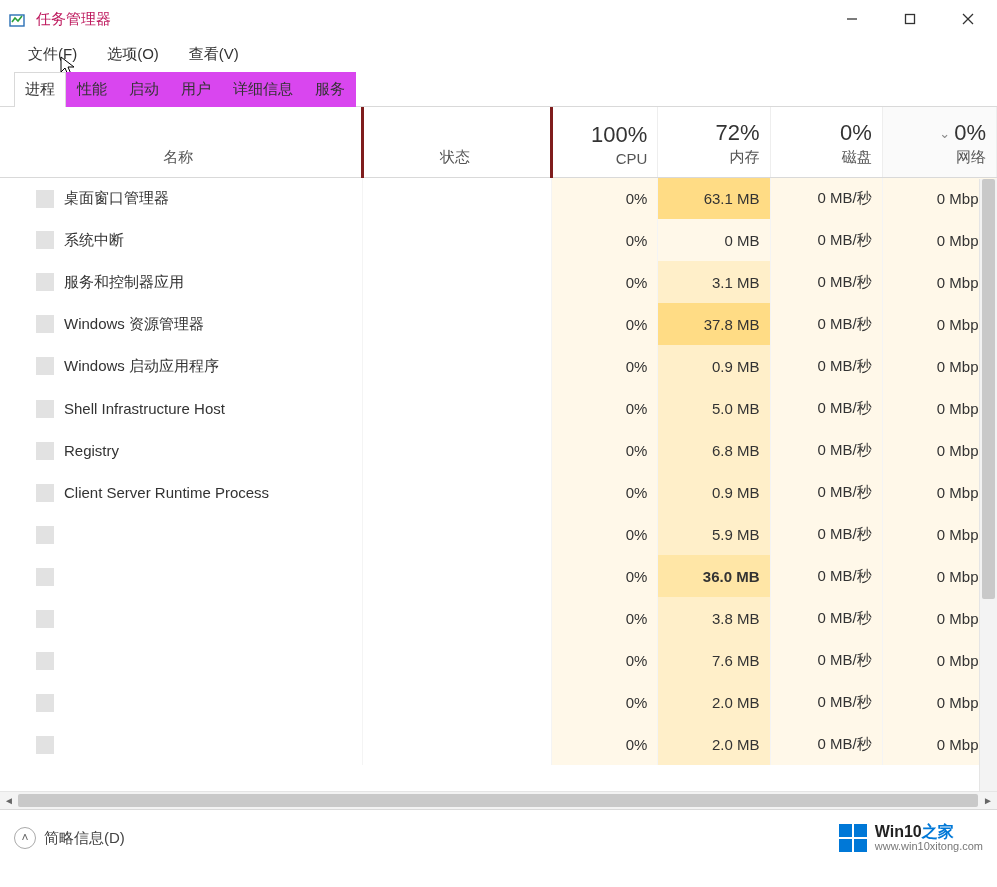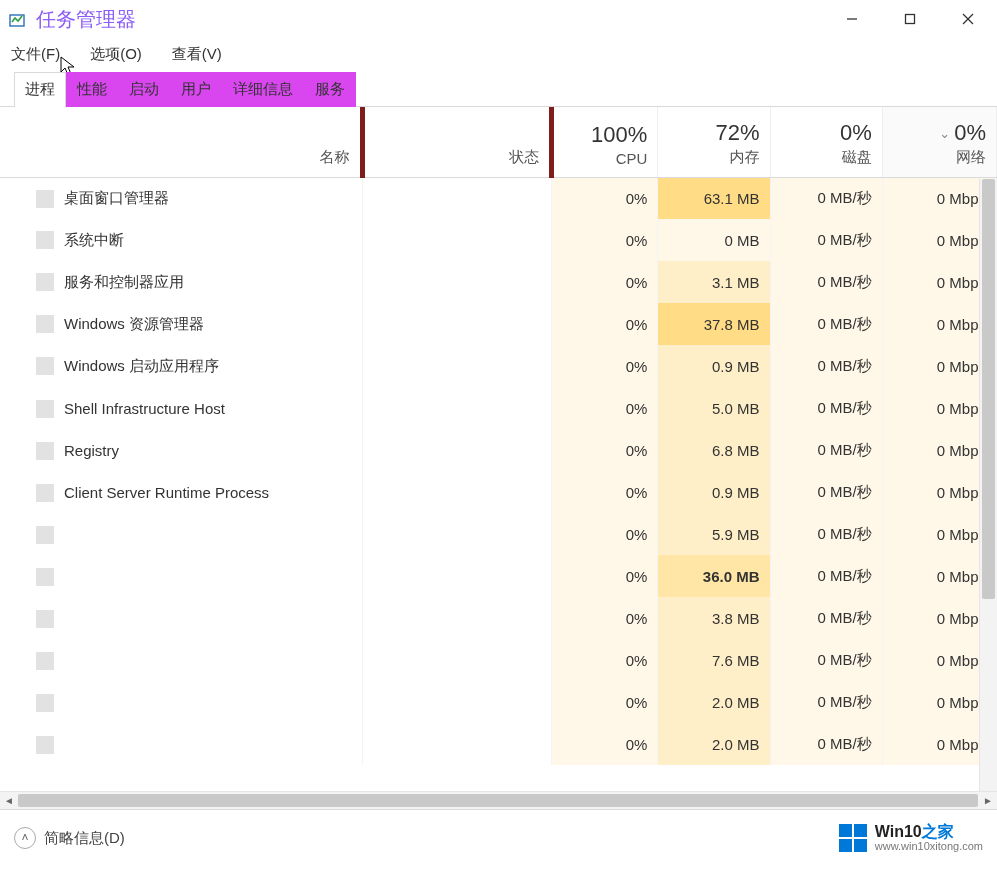--- a/index.html
+++ b/index.html
@@ -20,31 +20,31 @@
     display: flex;
     align-items: center;
     padding: 0 0 0 8px;
     border-bottom: 0;
   }
   .titlebar .app-icon {
     width: 20px; height: 20px;
     margin-right: 8px;
     display: flex; align-items: center; justify-content: center;
   }
-  .titlebar .title { flex: 1; font-size: 20px; color: #8b5cf6; }
+  .titlebar .title { flex: 1; font-size: 15px; color: #be185d; }
   .win-controls { display: flex; }
   .win-btn {
     width: 58px; height: 38px;
     display: flex; align-items: center; justify-content: center;
     color: #222;
   }
   
   .menubar {
     display: flex;
-    padding: 4px 8px 4px 7px;
+    padding: 4px 8px 4px 24px;
     gap: 22px;
     font-size: 15px;
     align-items: center;
     position: relative;
   }
   .menuitem { padding: 3px 4px; }
   .cursor {
     position: absolute;
     left: 60px; top: 18px;
     pointer-events: none;
@@ -84,21 +84,21 @@
     font-weight: normal;
     text-align: right;
     padding: 10px 10px 10px 6px;
     border-bottom: 1px solid #d9d9d9;
     border-right: 1px solid #eee;
     vertical-align: bottom;
     height: 70px;
     color: #555;
     font-size: 15px;
   }
-  .grid th.name-col, .grid th.status-col { text-align: right; border-right: 5px solid #7f1d1d; }
+  .grid th.name-col, .grid th.status-col { text-align: center; border-right: 3px solid #7f1d1d; }
   .grid th .pct { display:block; font-size: 22px; color: #333; margin-bottom: 2px; }
   .grid th .lbl { display:block; font-size: 15px; color: #555; }
   .grid th.name-col .lbl, .grid th.status-col .lbl { color:#555; }
   .grid th.sorted { background: #fafafa; }
   .sort-chevron { color:#888; font-size:13px; margin-right:4px; vertical-align: middle; }
 
   .grid td {
     padding: 0 10px;
     height: 42px;
     text-align: right;

